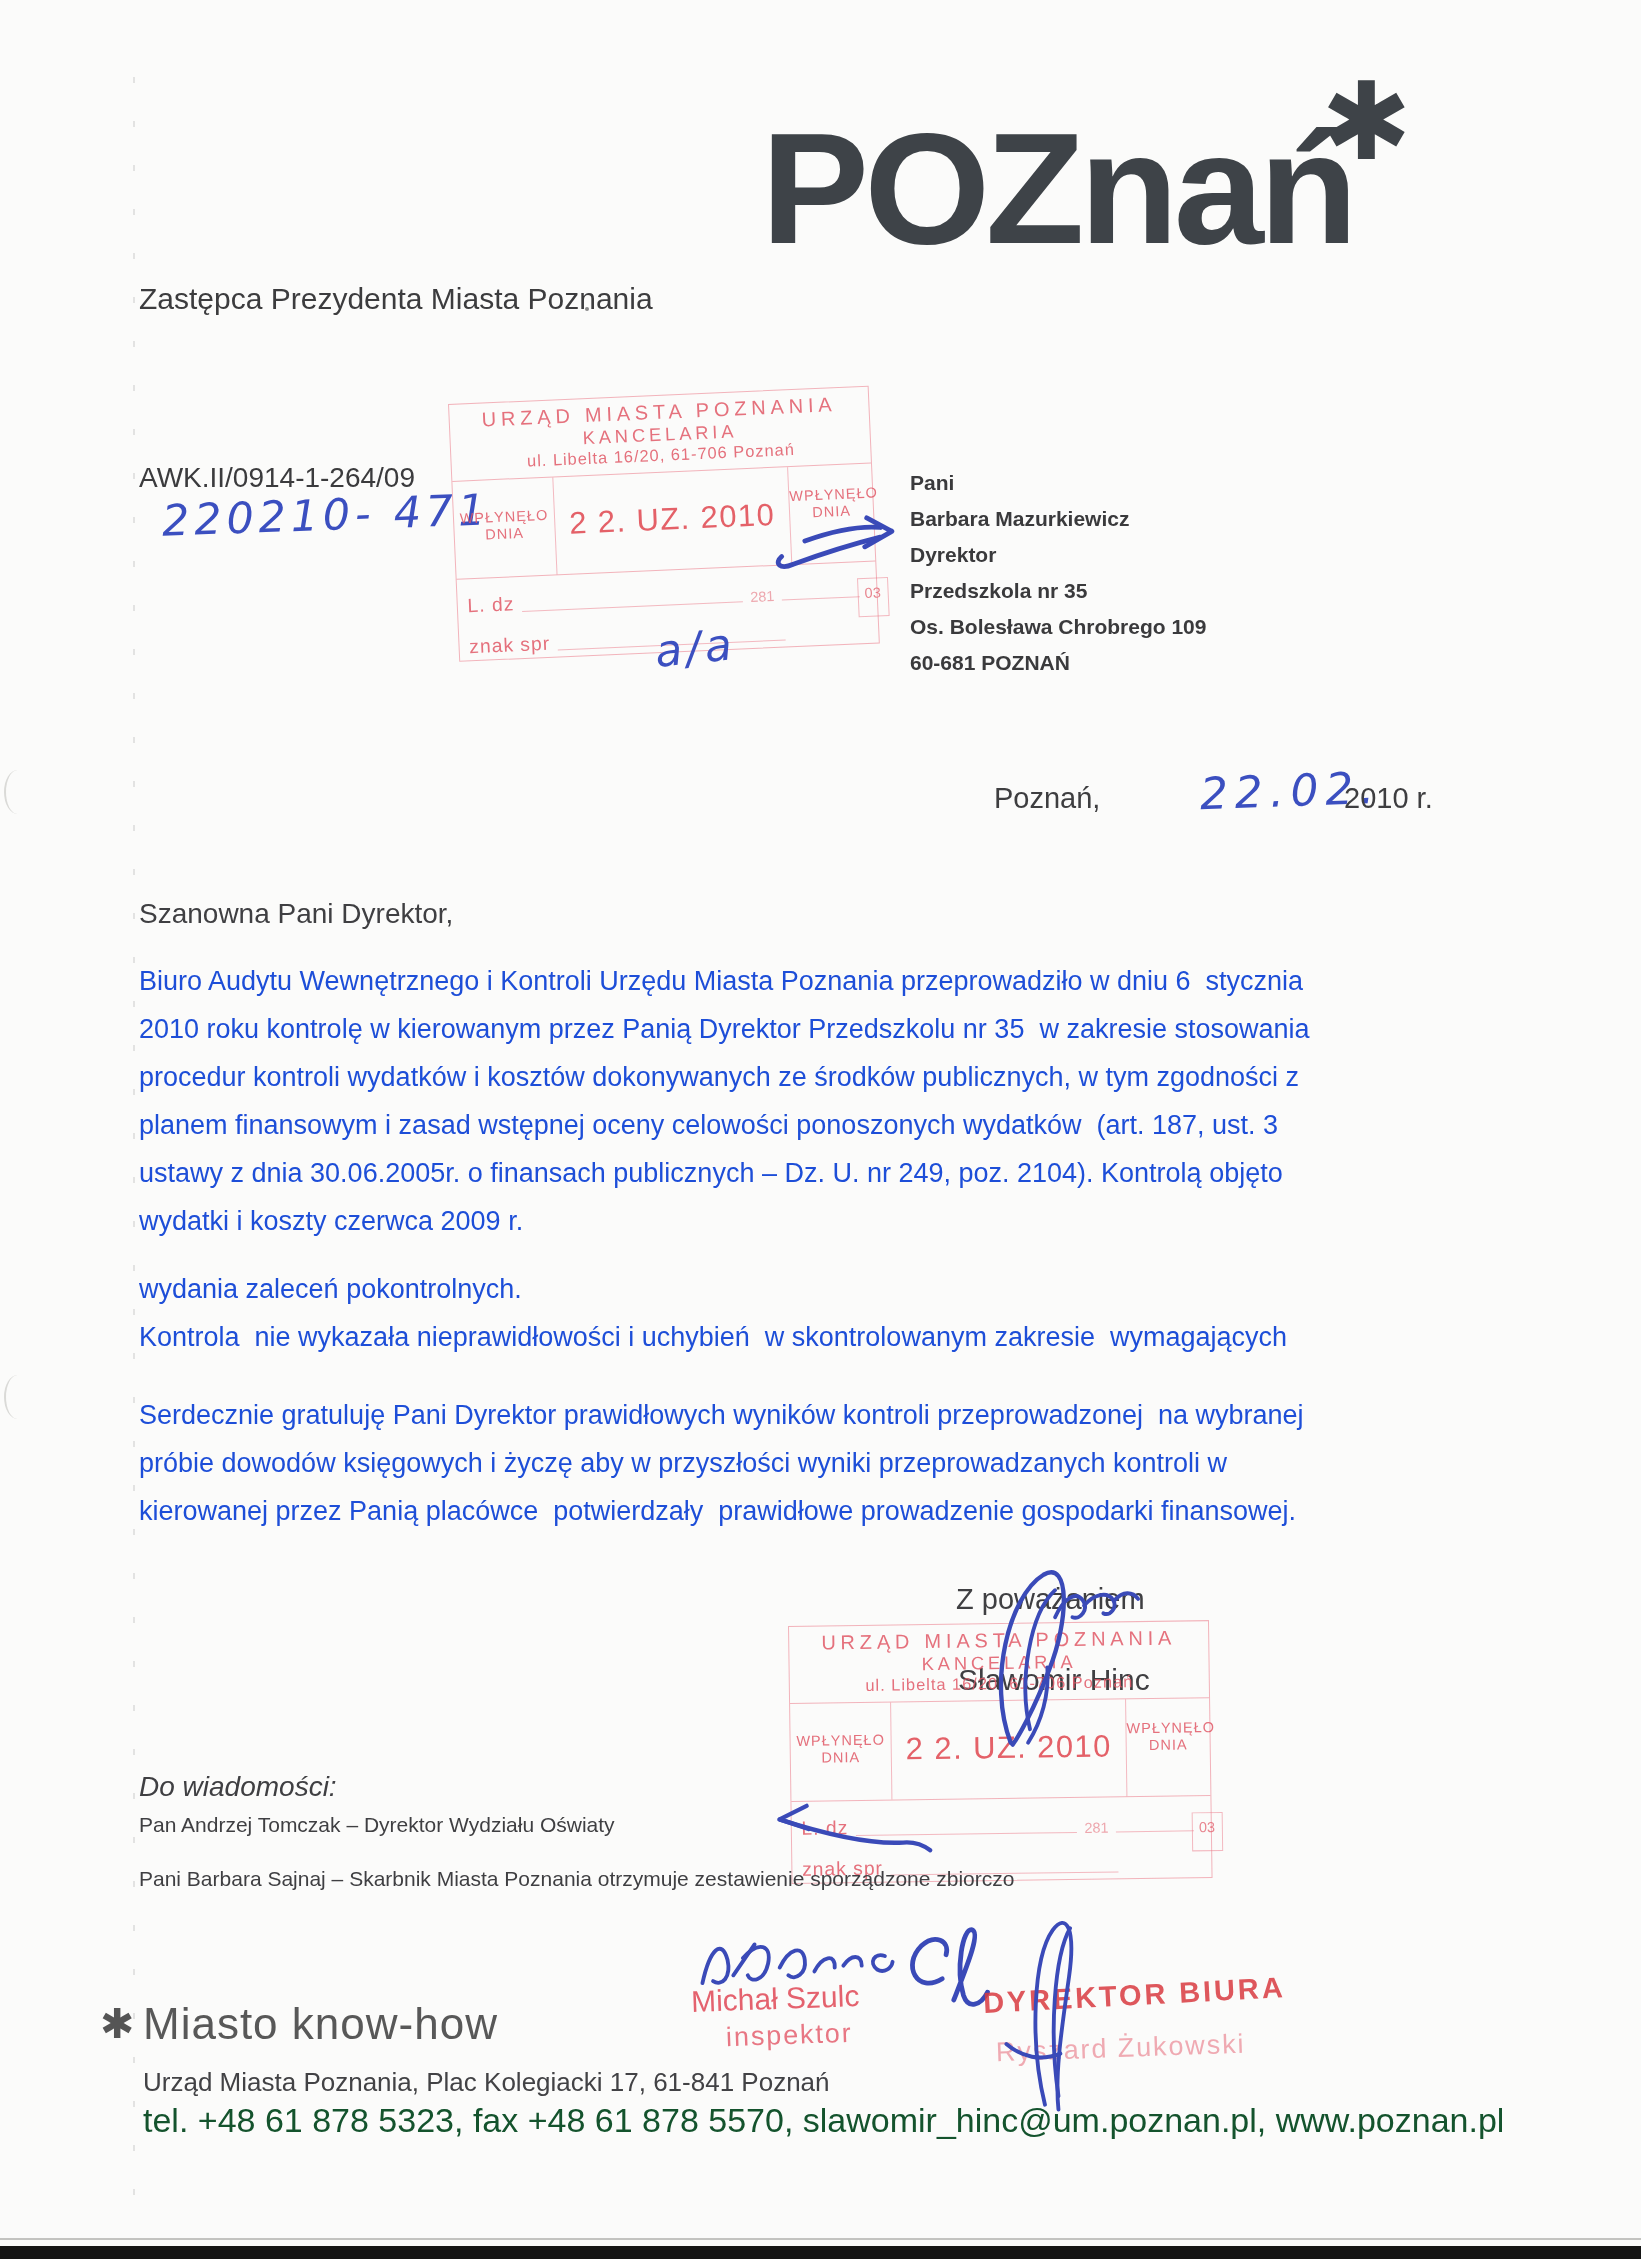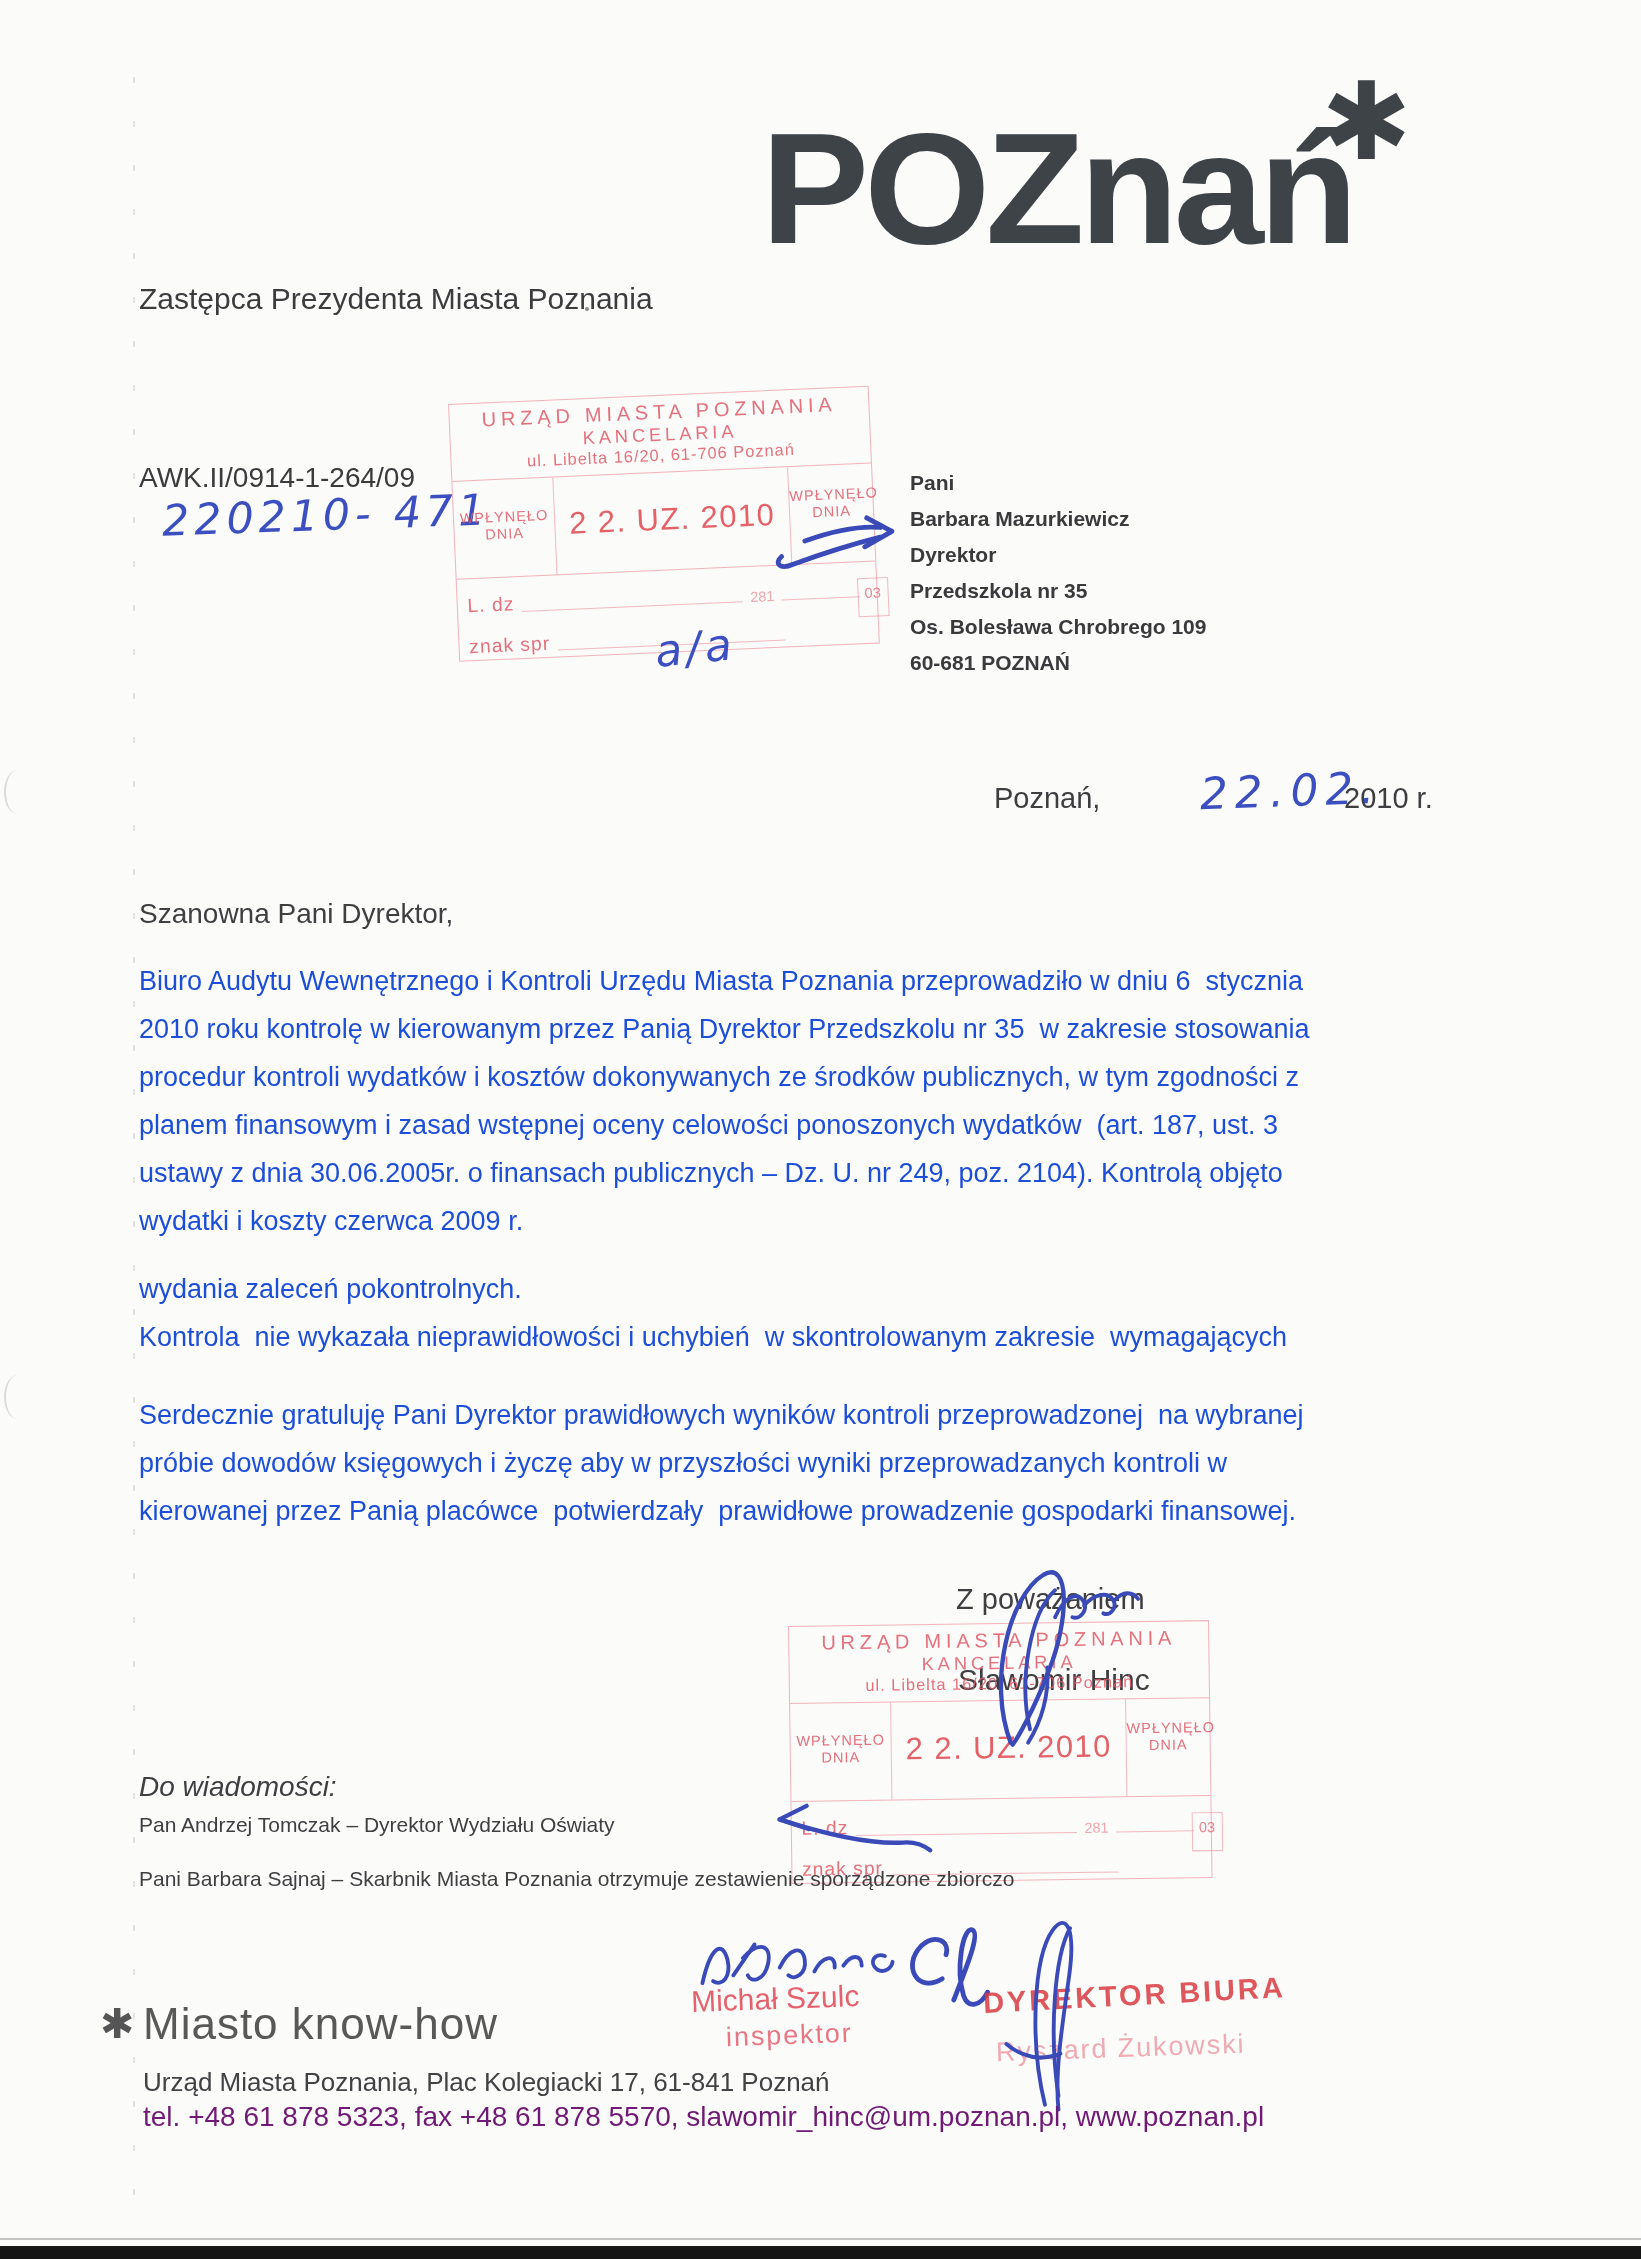--- a/index.html
+++ b/index.html
@@ -50,21 +50,21 @@
   .st-line3{flex:.75;}
   .st-faint{font-size:14.5px;opacity:.6;}
   .st-corner{position:absolute;right:-11.6px;top:191px;width:29px;height:31px;
              border:1.9px solid rgba(235,120,135,.6);font-size:14.5px;text-align:center;padding-top:5.8px;opacity:.85;}
   
   .redstamp{color:rgba(222,60,75,.8);white-space:nowrap;}
   
   .f-star{left:100px;top:2004px;font-size:41px;color:#555;font-family:"DejaVu Sans",sans-serif;line-height:1;}
   .f-brand{left:143px;top:1999px;font-size:44px;color:#585858;letter-spacing:1px;}
   .f-addr{left:143px;top:2067px;font-size:26px;color:#424245;}
-  .f-tel{left:143px;top:2101px;font-size:28px;color:#701a75;text-align:right;}
+  .f-tel{left:143px;top:2101px;font-size:34px;color:#14532d;text-align:right;}
   
   .edge-line{left:0;top:2238px;width:1641px;height:1.9px;background:#b5b5b1;opacity:.8;}
   .edge-band{left:0;top:2246px;width:1641px;height:13.5px;background:#151515;}
   .fold{left:133px;top:77px;width:1.9px;height:2143px;
         background:repeating-linear-gradient(to bottom,rgba(170,170,170,.30) 0 5.8px,transparent 5.8px 44px);}
   .arc{width:25px;height:44px;border-left:2.9px solid #d2d2cf;border-radius:50%/50%;opacity:.8;}
   svg{overflow:visible;}
   .ink{stroke:#3a4ab8;fill:none;stroke-linecap:round;stroke-linejoin:round;}
 </style>
 </head>

